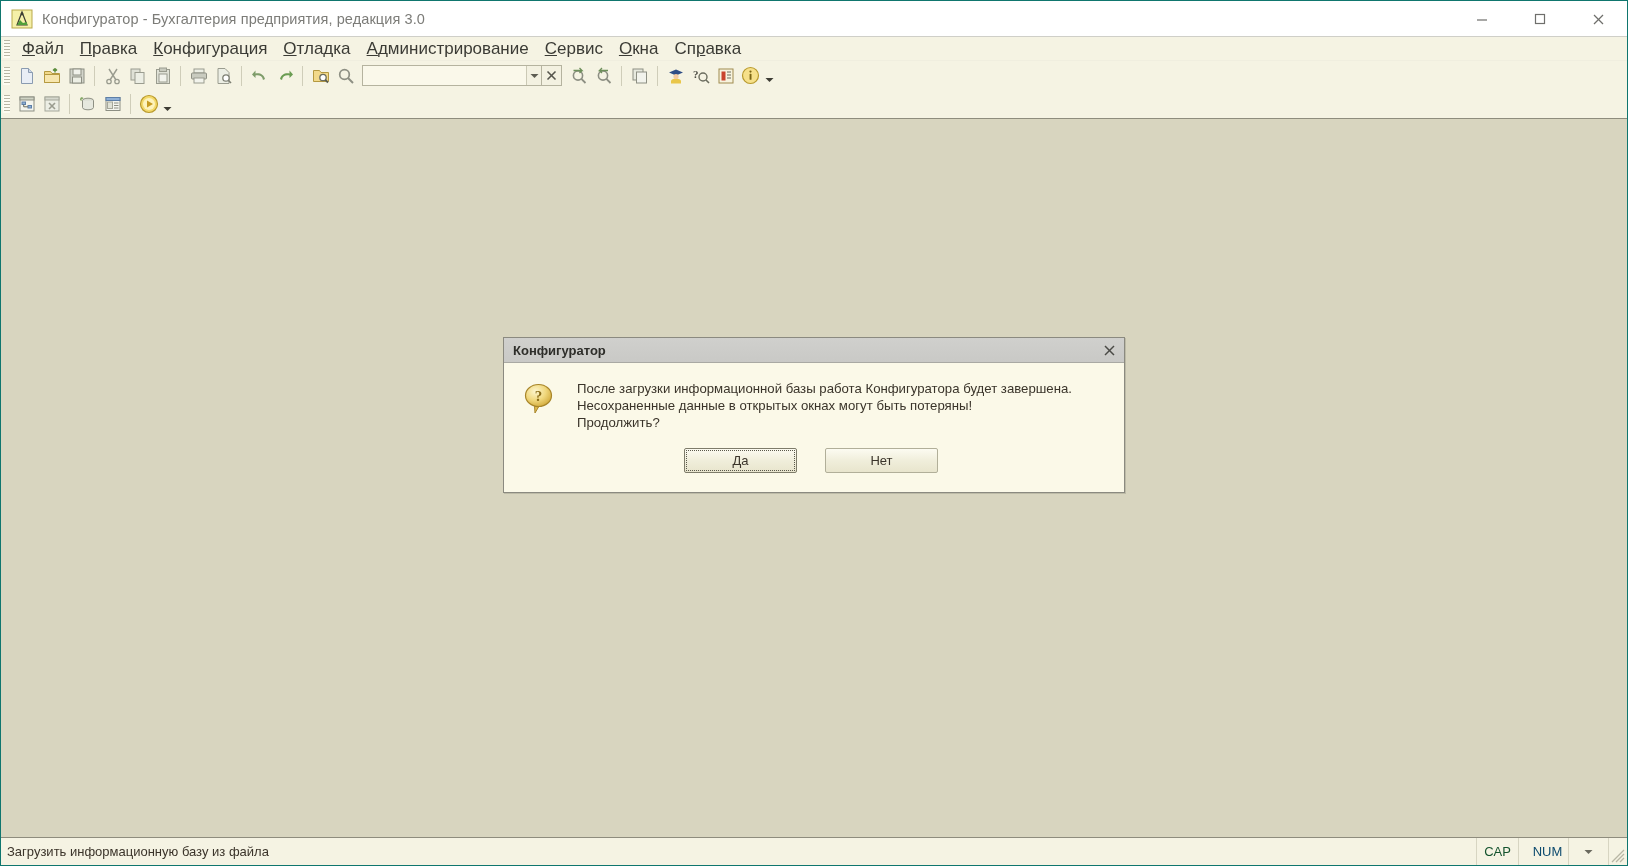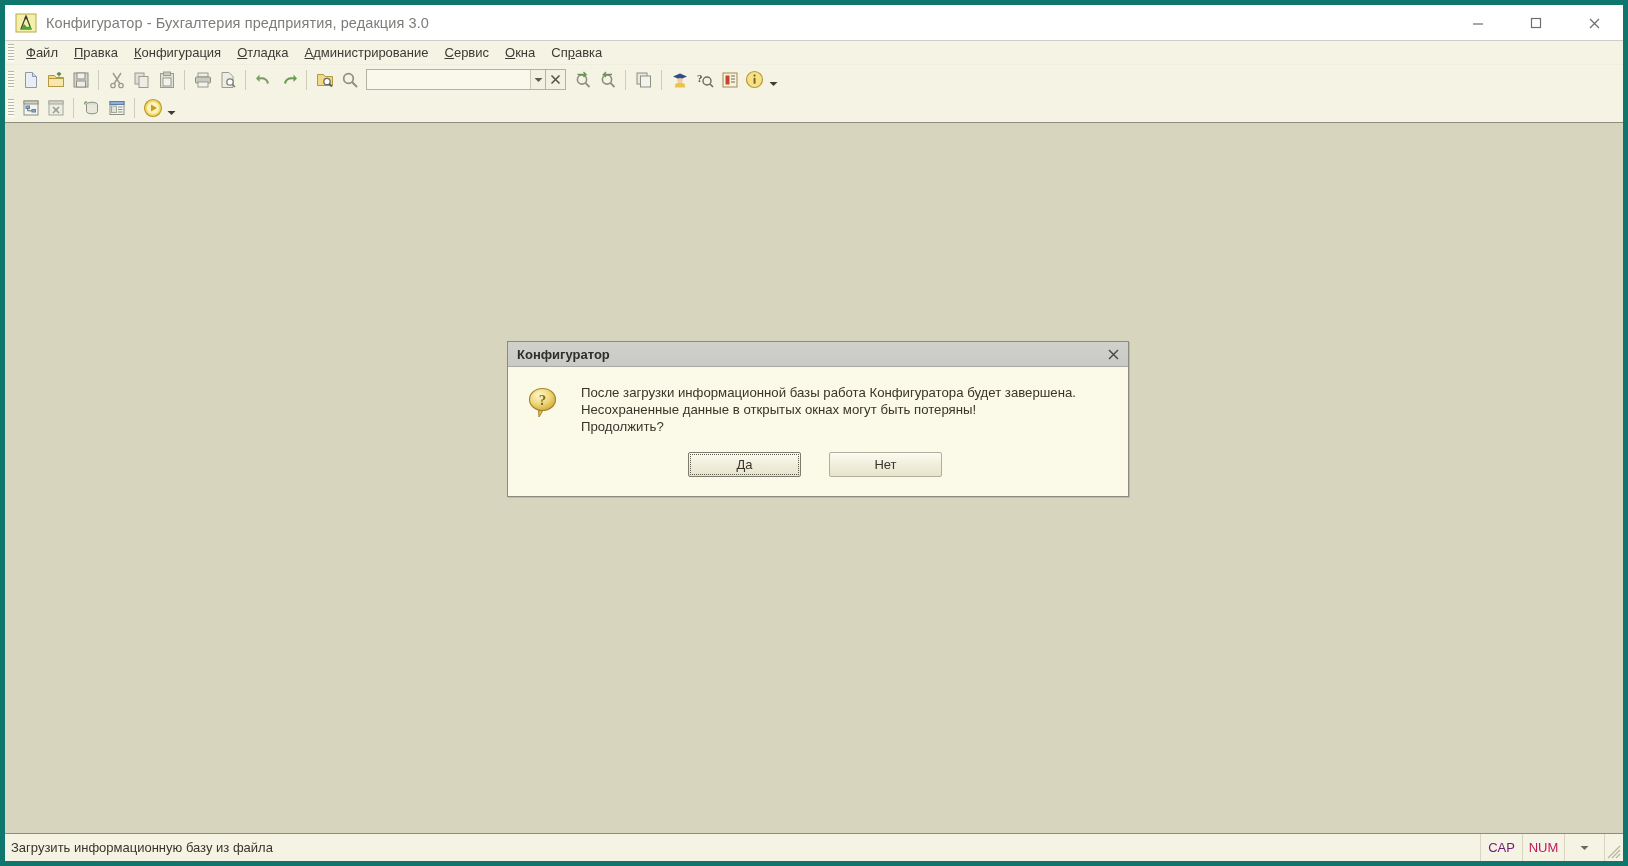--- a/index.html
+++ b/index.html
@@ -10,21 +10,21 @@
     font-family: "Liberation Sans", "DejaVu Sans", sans-serif;
     font-size: 13px;
     background: #ffffff;
   }
 
   #app {
     position: relative;
     width: 1628px;
     height: 866px;
     background: #fbfbf7;
-    border: 5px solid #0f766e;
+    border: 1px solid #0f766e;
     display: flex;
     flex-direction: column;
   }
 
   
   .titlebar {
     height: 36px;
     min-height: 36px;
     background: #ffffff;
     display: flex;
@@ -70,21 +70,21 @@
     margin-right: 4px;
     background:
       repeating-linear-gradient(to bottom,
         #b8b6a4 0px, #b8b6a4 1px,
         #fdfcf2 1px, #fdfcf2 3px);
     border-left: 1px solid #fdfcf2;
     flex: none;
   }
   .menu-item {
     padding: 6px 8px;
-    font-size: 13px;
+    font-size: 17px;
     color: #3b3b35;
     white-space: nowrap;
     cursor: default;
   }
   .menu-item u { text-decoration: underline; }
 
   
   .toolbar {
     height: 29px; min-height: 29px;
     background: #f5f3e3;
@@ -230,23 +230,23 @@
   .status-main {
     flex: 1;
     display: flex; align-items: center;
     padding-left: 6px;
     border-right: 1px solid #d7d5c2;
   }
   .status-cell {
     width: 42px;
     display: flex; align-items: center; justify-content: center;
     border-right: 1px solid #d7d5c2;
-    color: #701a75;
-  }
-  .status-cell.on { color: #be185d; }
+    color: #14532d;
+  }
+  .status-cell.on { color: #0c4a6e; margin-left: 8px; }
   .status-cell.wide { width: 40px; }
   .status-grip {
     width: 18px;
     display: flex; align-items: flex-end; justify-content: flex-end;
     padding: 0 2px 2px 0;
   }
 </style>
 </head>
 <body>
 

